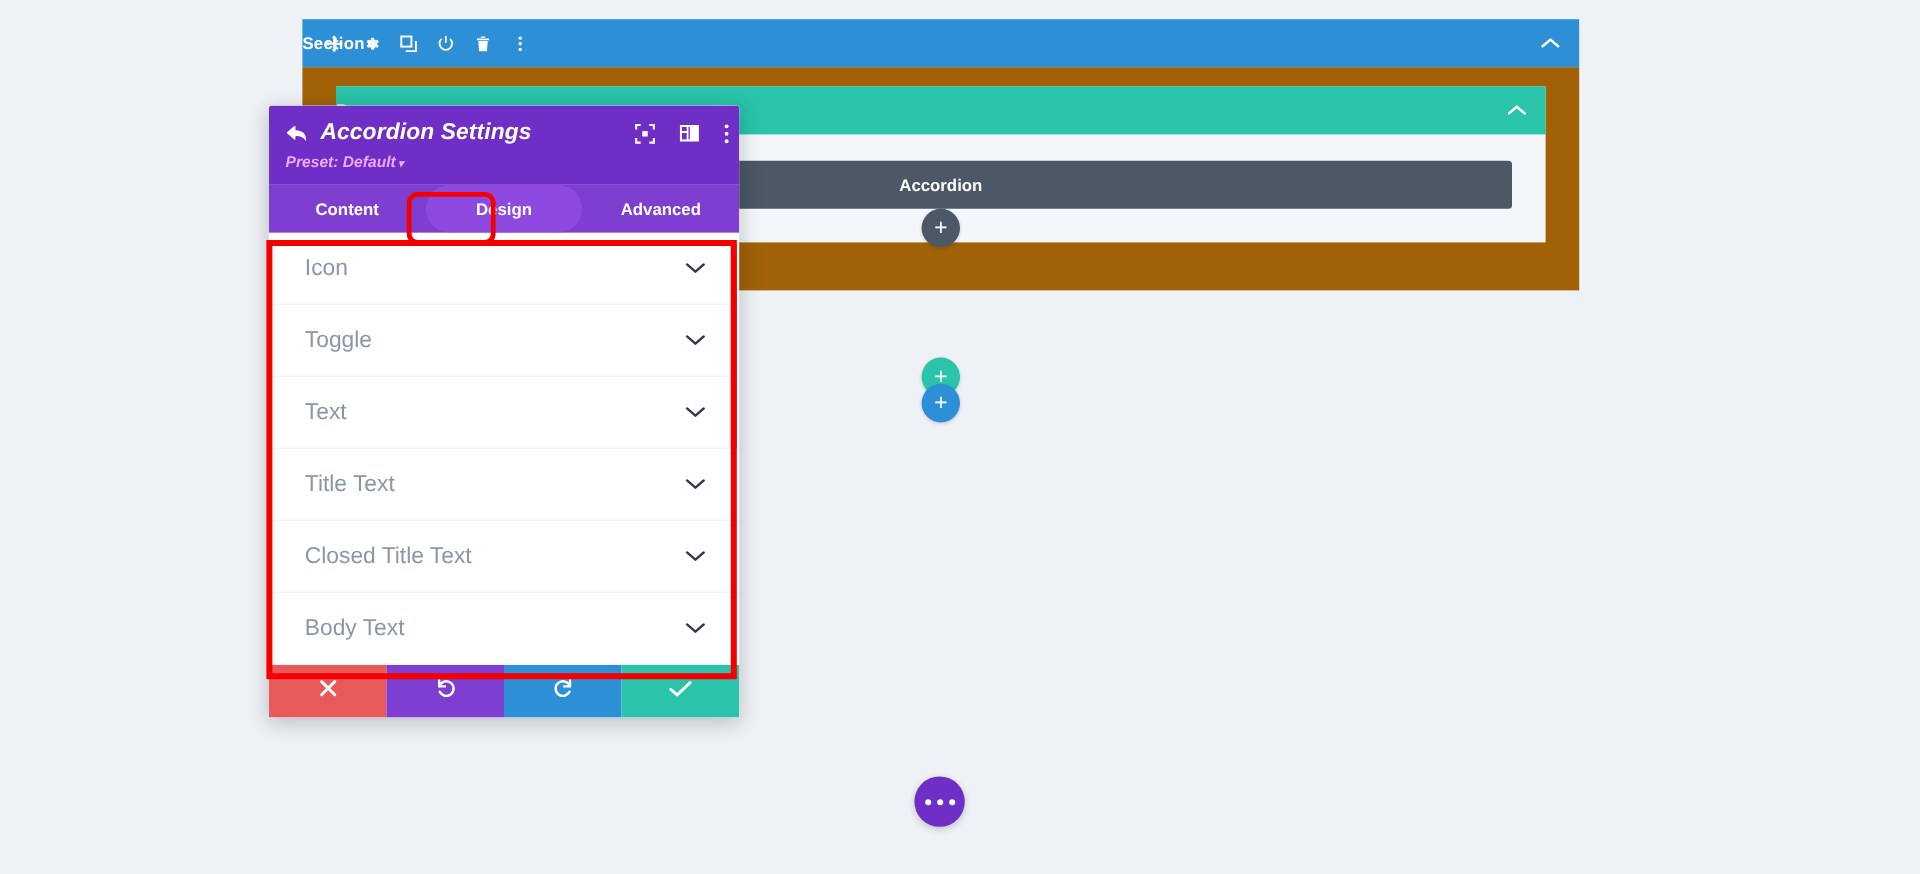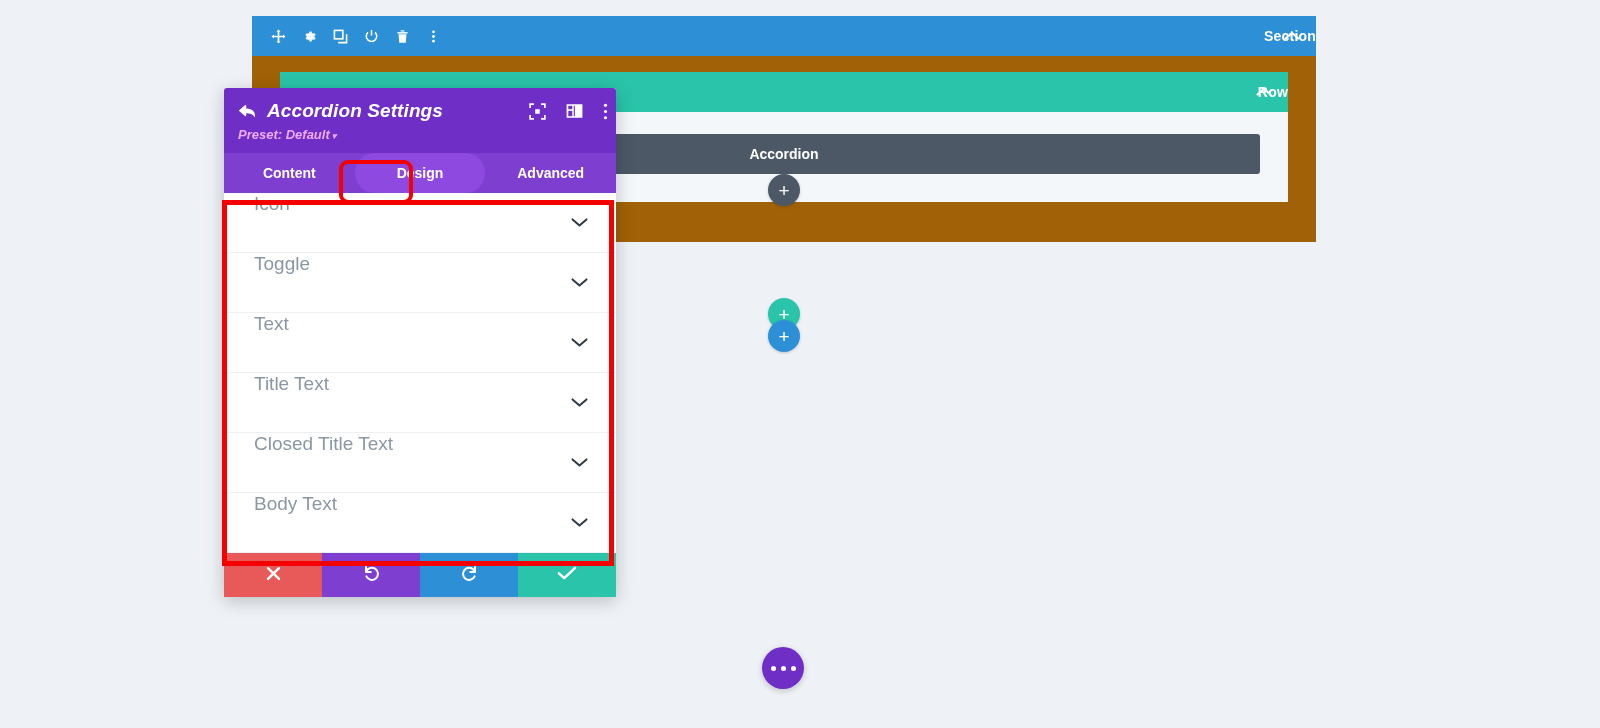--- a/index.html
+++ b/index.html
@@ -50,21 +50,21 @@
   .bar-tools .tool {
     width: 17px; height: 17px;
     display: flex; align-items: center; justify-content: center;
     cursor: pointer;
   }
   .bar-tools .tool svg { display: block; }
 
   .bar-title {
     position: absolute;
     left: 0; right: 0;
-    text-align: right;
+    text-align: left;
     pointer-events: none;
     letter-spacing: .2px;
   }
   .bar-collapse {
     margin-left: auto;
     padding-right: 16px;
     display: flex; align-items: center;
     cursor: pointer;
   }
 
@@ -211,20 +211,21 @@
   }
 
   
   .st-body {
     background: #ffffff;
     position: relative;
   }
   .acc-item {
     height: 60px;
     display: flex;
+    align-items: center;
     padding: 0 28px 0 30px;
     border-bottom: 1px solid #eef1f4;
     cursor: pointer;
   }
   .acc-item:last-child { border-bottom: none; }
   .acc-label {
     font-size: 19px;
     color: #8b97a5;
     font-weight: normal;
   }

